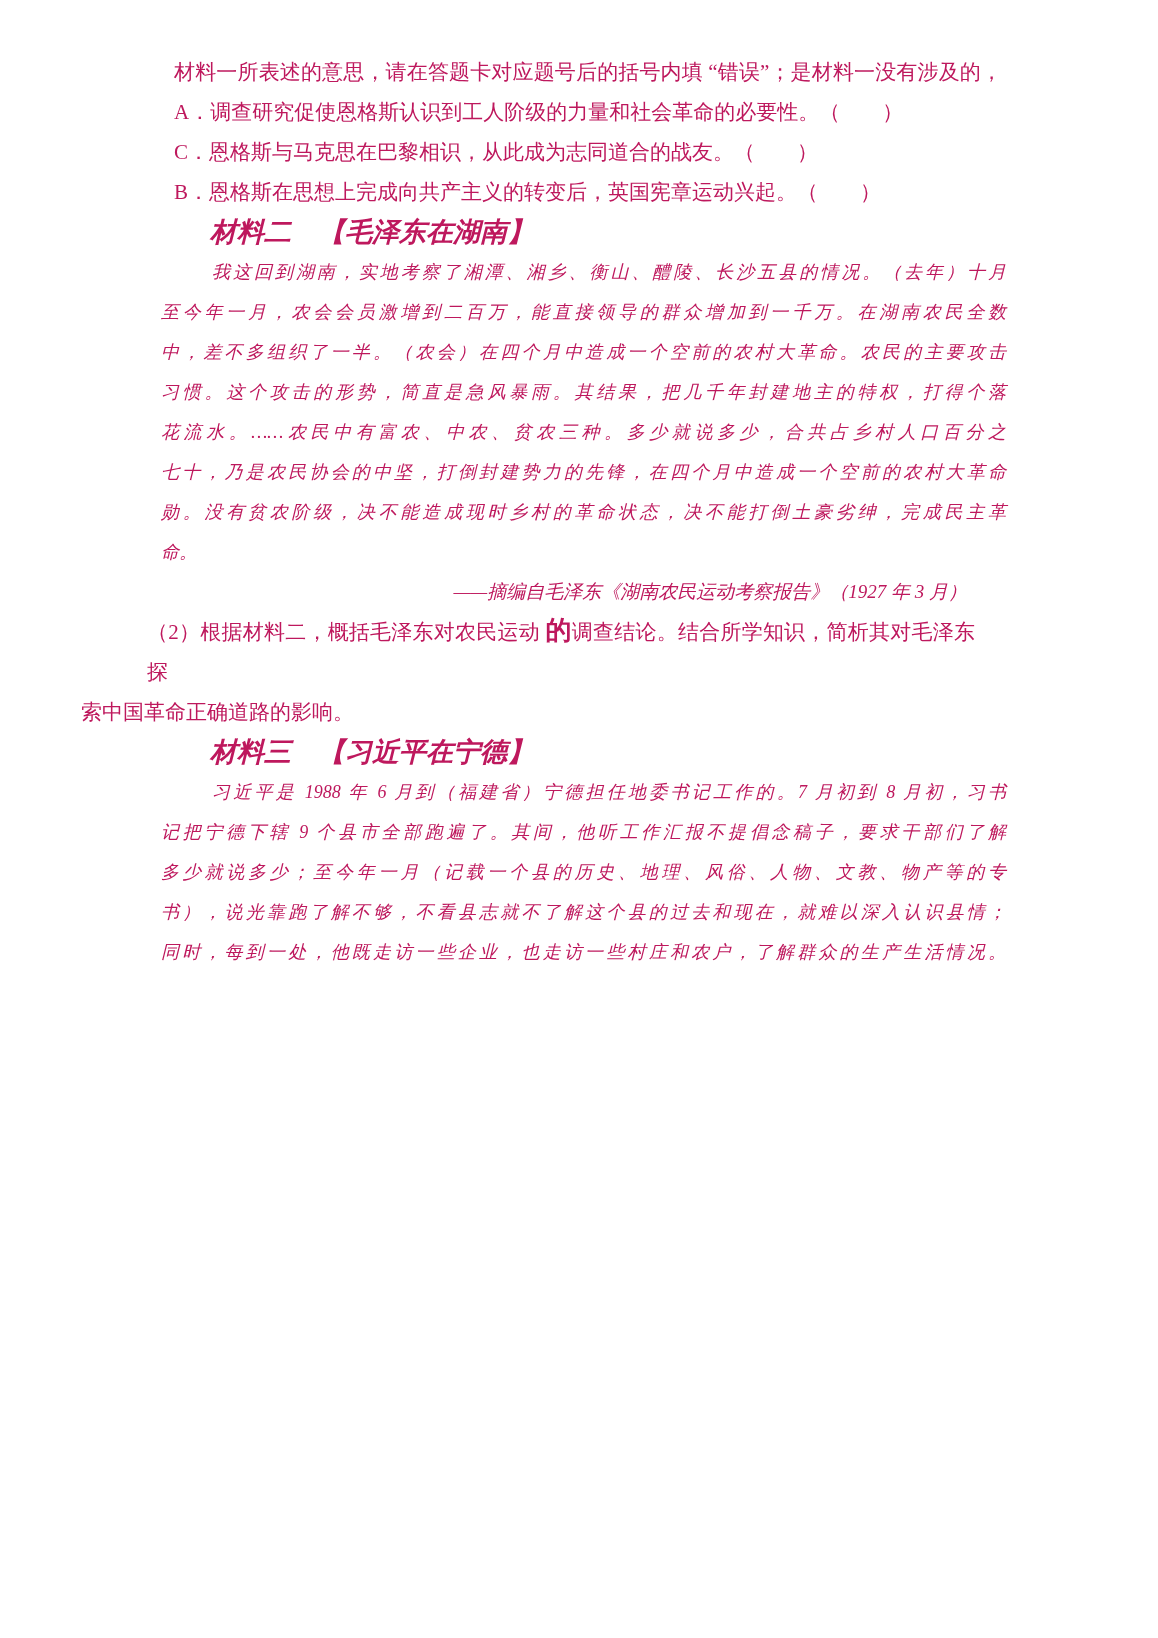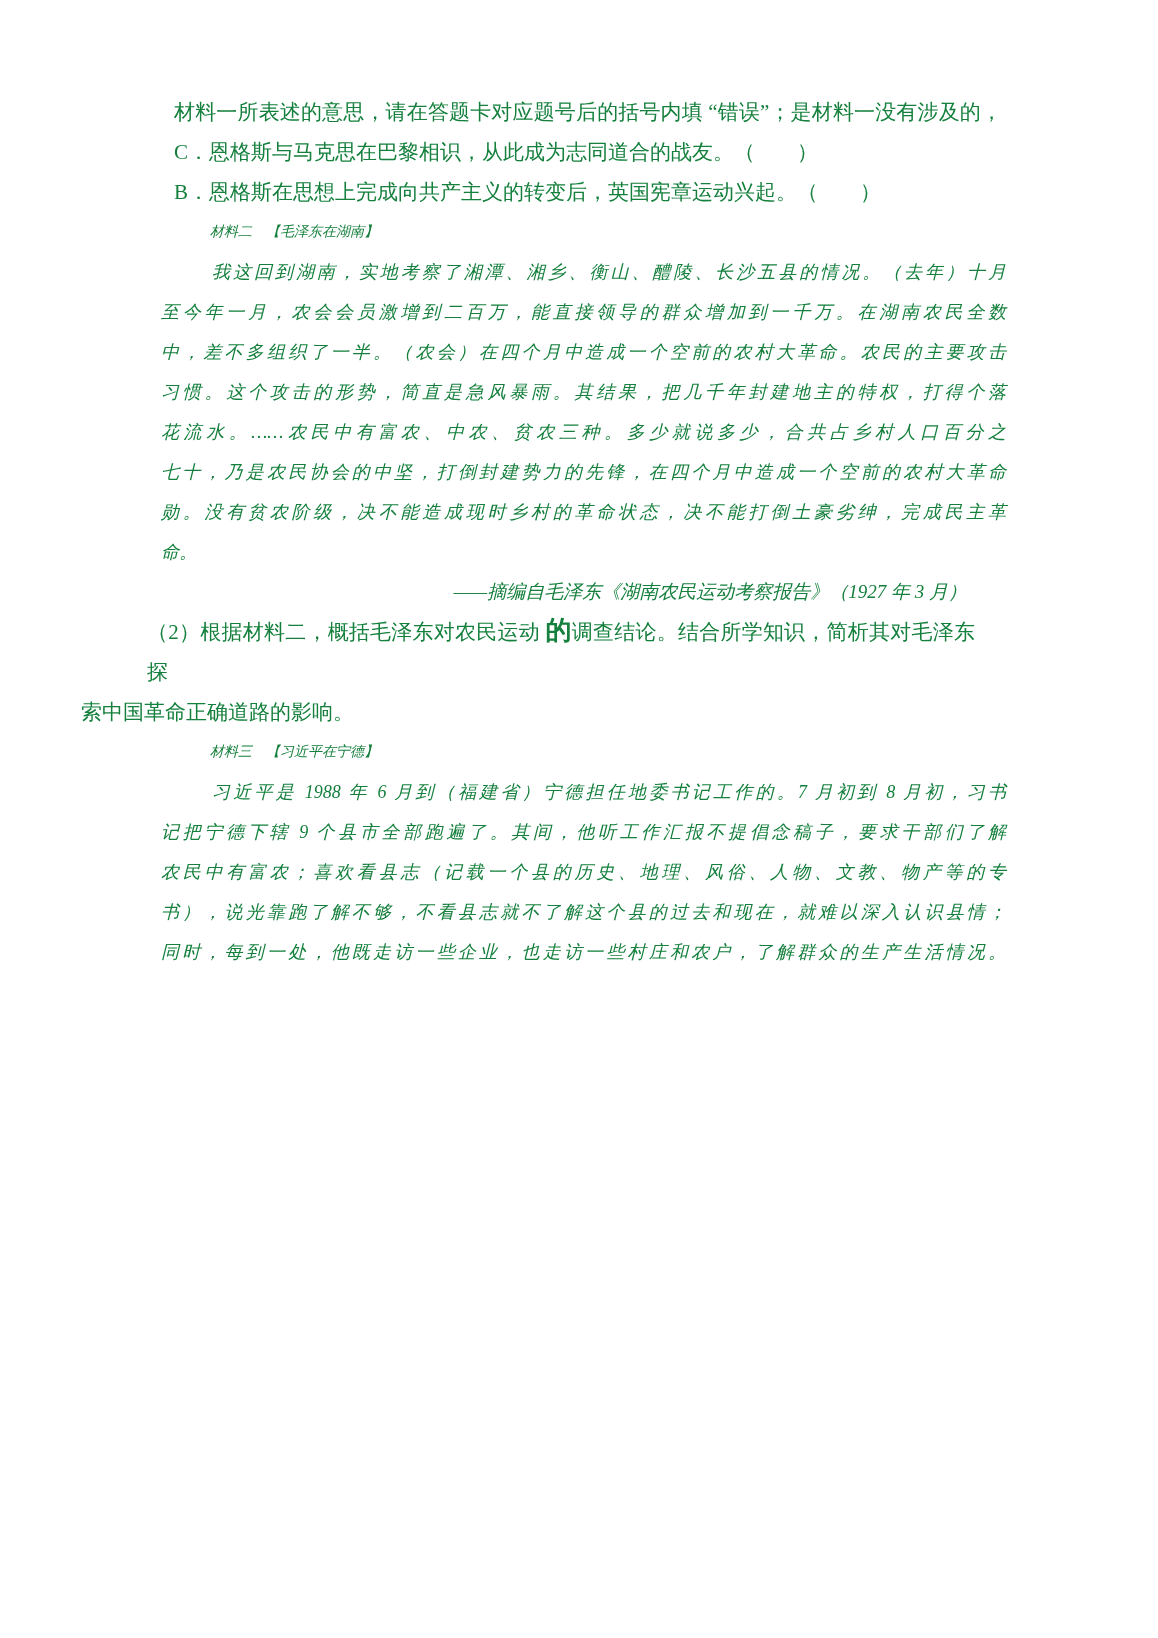--- a/index.html
+++ b/index.html
@@ -1,23 +1,23 @@
 <!DOCTYPE html>
 <html><head>
 <meta charset="utf-8">
 <style>
   html,body{margin:0;padding:0;background:#ffffff;}
   .page{
     position:relative;
     width:1158px;
     height:1638px;
     background:#ffffff;
-    color:#15803d;
+    color:#be185d;
     font-family:"Liberation Serif","DejaVu Serif",serif;
-    padding-top:92px;
+    padding-top:52px;
     box-sizing:border-box;
     overflow:hidden;
   }
   .line{
     line-height:40px;
     font-size:21px;
     white-space:nowrap;
   }
   
   .song{margin-left:174px;}
@@ -31,22 +31,22 @@
   .indent{text-indent:51px;}
   
   .just{
     white-space:normal;
     text-align:justify;
     text-align-last:justify;
   }
   .song.just{width:828px;}
   .header{
     margin-left:210px;
-    font-weight:400;
-    font-size:14px;
+    font-weight:700;
+    font-size:27px;
     font-style:italic;
   }
   .attr{
     margin-left:161px;
     width:806px;
     text-align:right;
     font-size:19px;
     font-style:italic;
     white-space:nowrap;
   }
@@ -59,20 +59,21 @@
     line-height:1;
   }
 </style>
 </head>
 <body>
 
 <div class="page">
 
   <div class="line song just">材料一所表述的意思，请在答题卡对应题号后的括号内填 “错误”；是材料一没有涉及的，</div>
 
+  <div class="line song">A．调查研究促使恩格斯认识到工人阶级的力量和社会革命的必要性。（　　）</div>
   <div class="line song">C．恩格斯与马克思在巴黎相识，从此成为志同道合的战友。（　　）</div>
   <div class="line song">B．恩格斯在思想上完成向共产主义的转变后，英国宪章运动兴起。（　　）</div>
 
   <div class="line header">材料二　【毛泽东在湖南】</div>
 
   <div class="line kai just indent">我这回到湖南，实地考察了湘潭、湘乡、衡山、醴陵、长沙五县的情况。（去年）十月</div>
   <div class="line kai just">至今年一月，农会会员激增到二百万，能直接领导的群众增加到一千万。在湖南农民全数</div>
   <div class="line kai just">中，差不多组织了一半。（农会）在四个月中造成一个空前的农村大革命。农民的主要攻击</div>
   <div class="line kai just">习惯。这个攻击的形势，简直是急风暴雨。其结果，把几千年封建地主的特权，打得个落</div>
   <div class="line kai just">花流水。……农民中有富农、中农、贫农三种。多少就说多少，合共占乡村人口百分之</div>
@@ -82,17 +83,17 @@
 
   <div class="line attr">——摘编自毛泽东《湖南农民运动考察报告》（1927 年 3 月）</div>
 
   <div class="line song just qline"><span>（2）根据材料二，概括毛泽东对农民运动 </span><span class="emph">的</span><span>调查结论。结合所学知识，简析其对毛泽东探</span></div>
   <div class="line song qcont">索中国革命正确道路的影响。</div>
 
   <div class="line header">材料三　【习近平在宁德】</div>
 
   <div class="line kai just indent">习近平是 1988 年 6 月到（福建省）宁德担任地委书记工作的。7 月初到 8 月初，习书</div>
   <div class="line kai just">记把宁德下辖 9 个县市全部跑遍了。其间，他听工作汇报不提倡念稿子，要求干部们了解</div>
-  <div class="line kai just">农民中有富农；喜欢看县志（记载一个县的历史、地理、风俗、人物、文教、物产等的专</div>
+  <div class="line kai just">多少就说多少；至今年一月（记载一个县的历史、地理、风俗、人物、文教、物产等的专</div>
   <div class="line kai just">书），说光靠跑了解不够，不看县志就不了解这个县的过去和现在，就难以深入认识县情；</div>
   <div class="line kai just">同时，每到一处，他既走访一些企业，也走访一些村庄和农户，了解群众的生产生活情况。</div>
 
 </div>
 
 </body></html>

